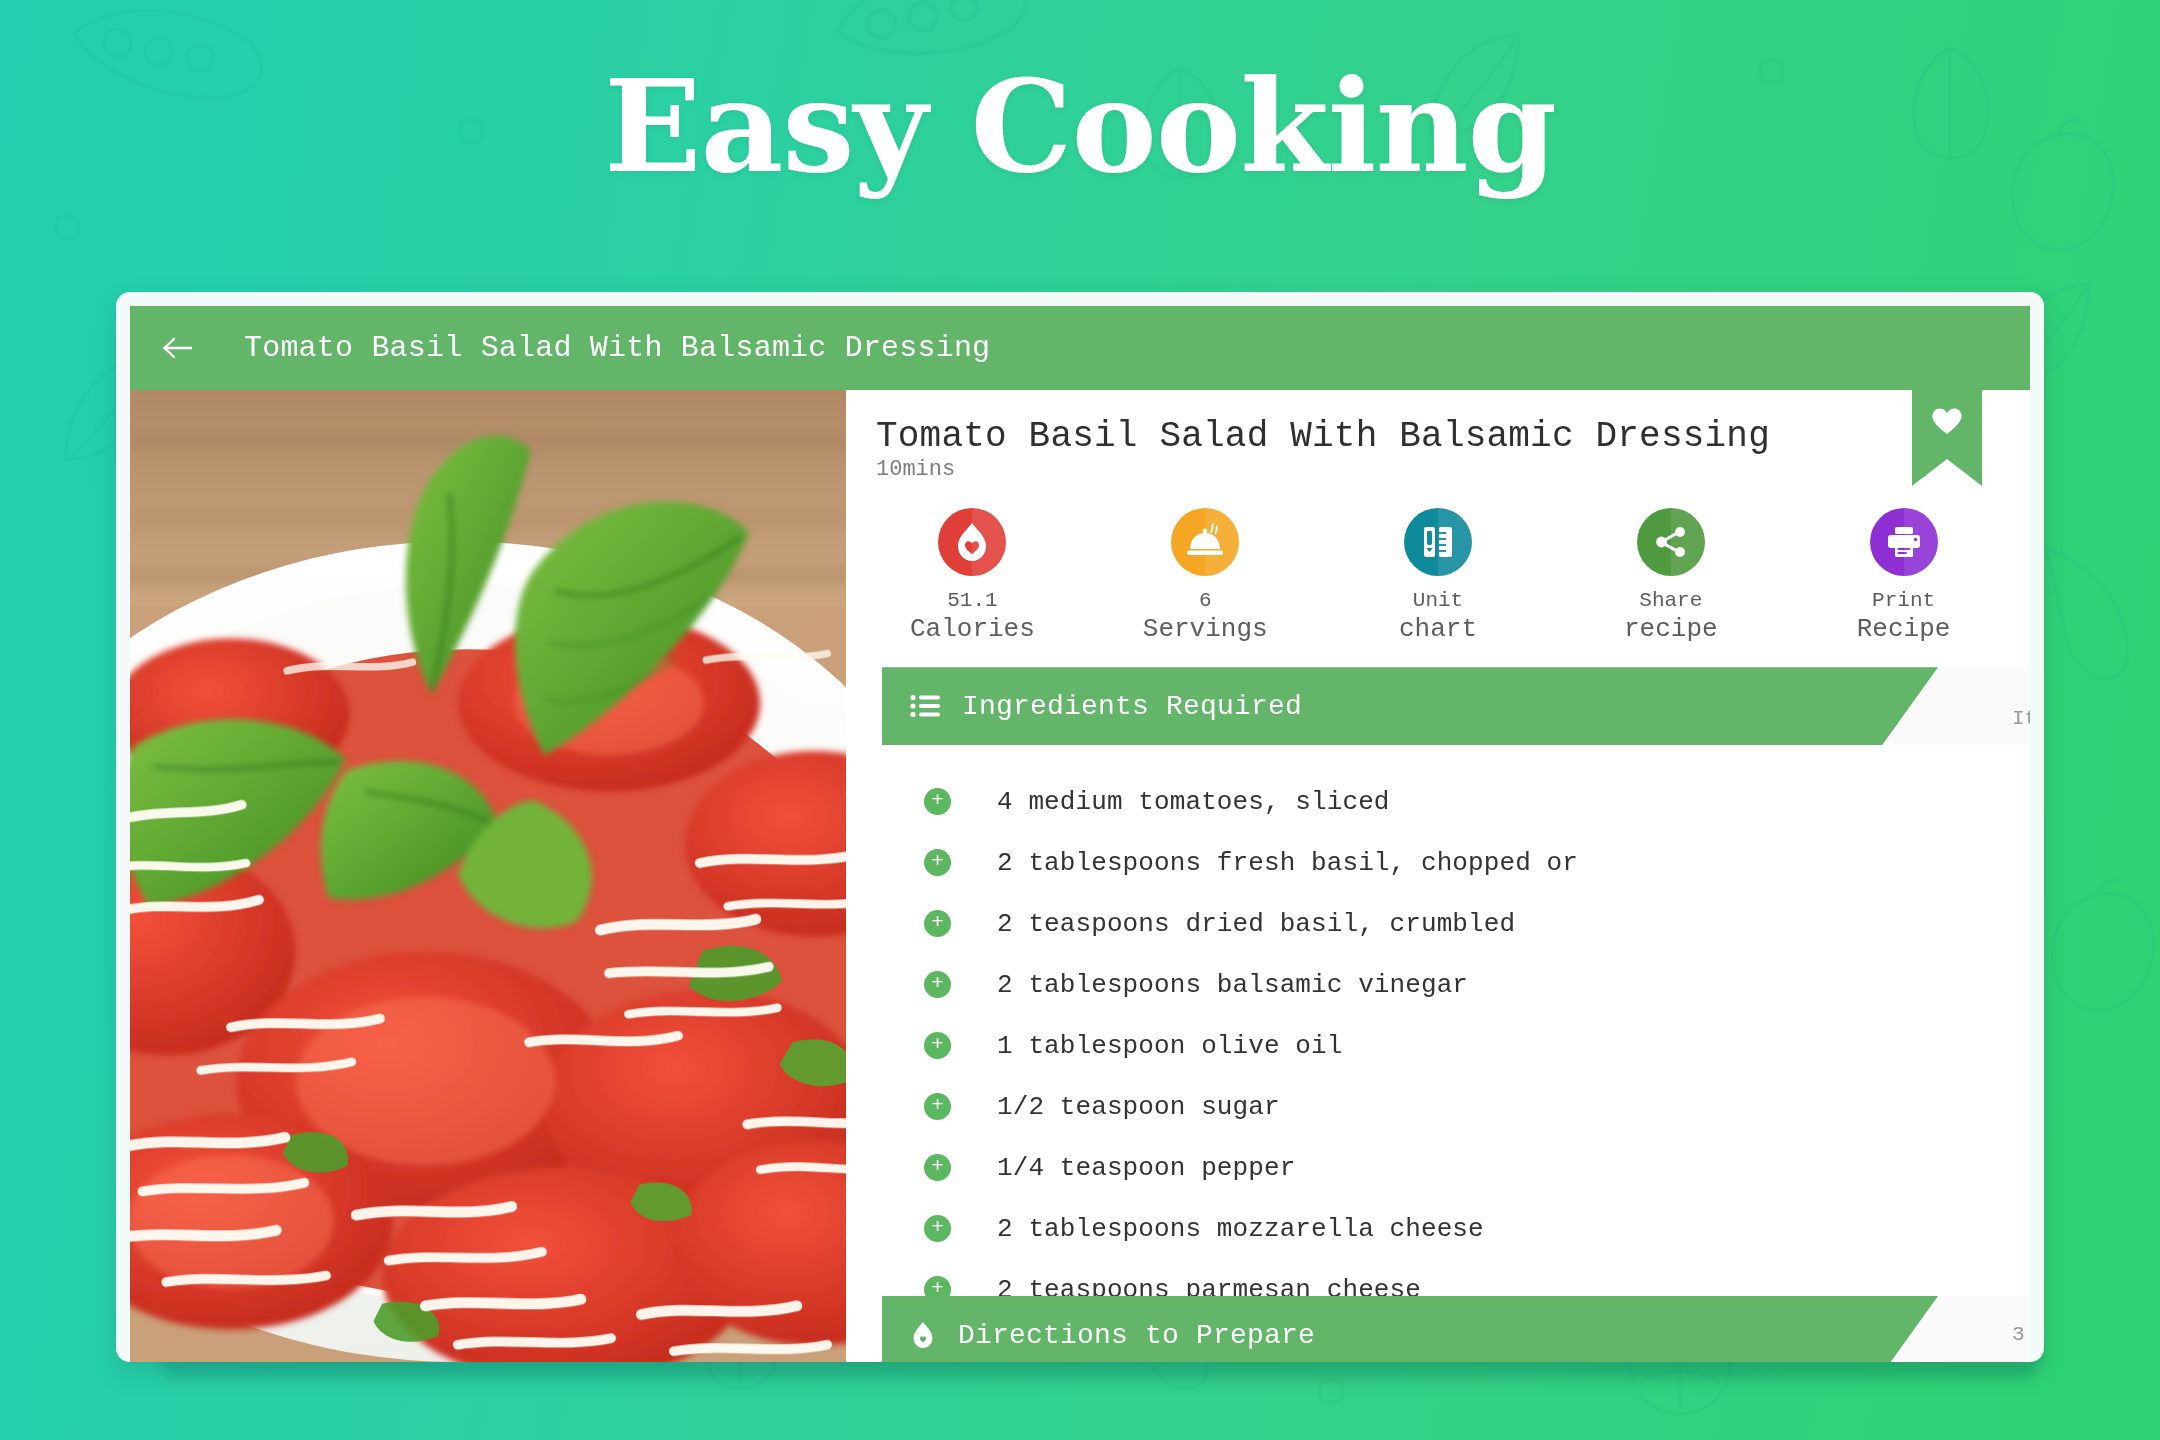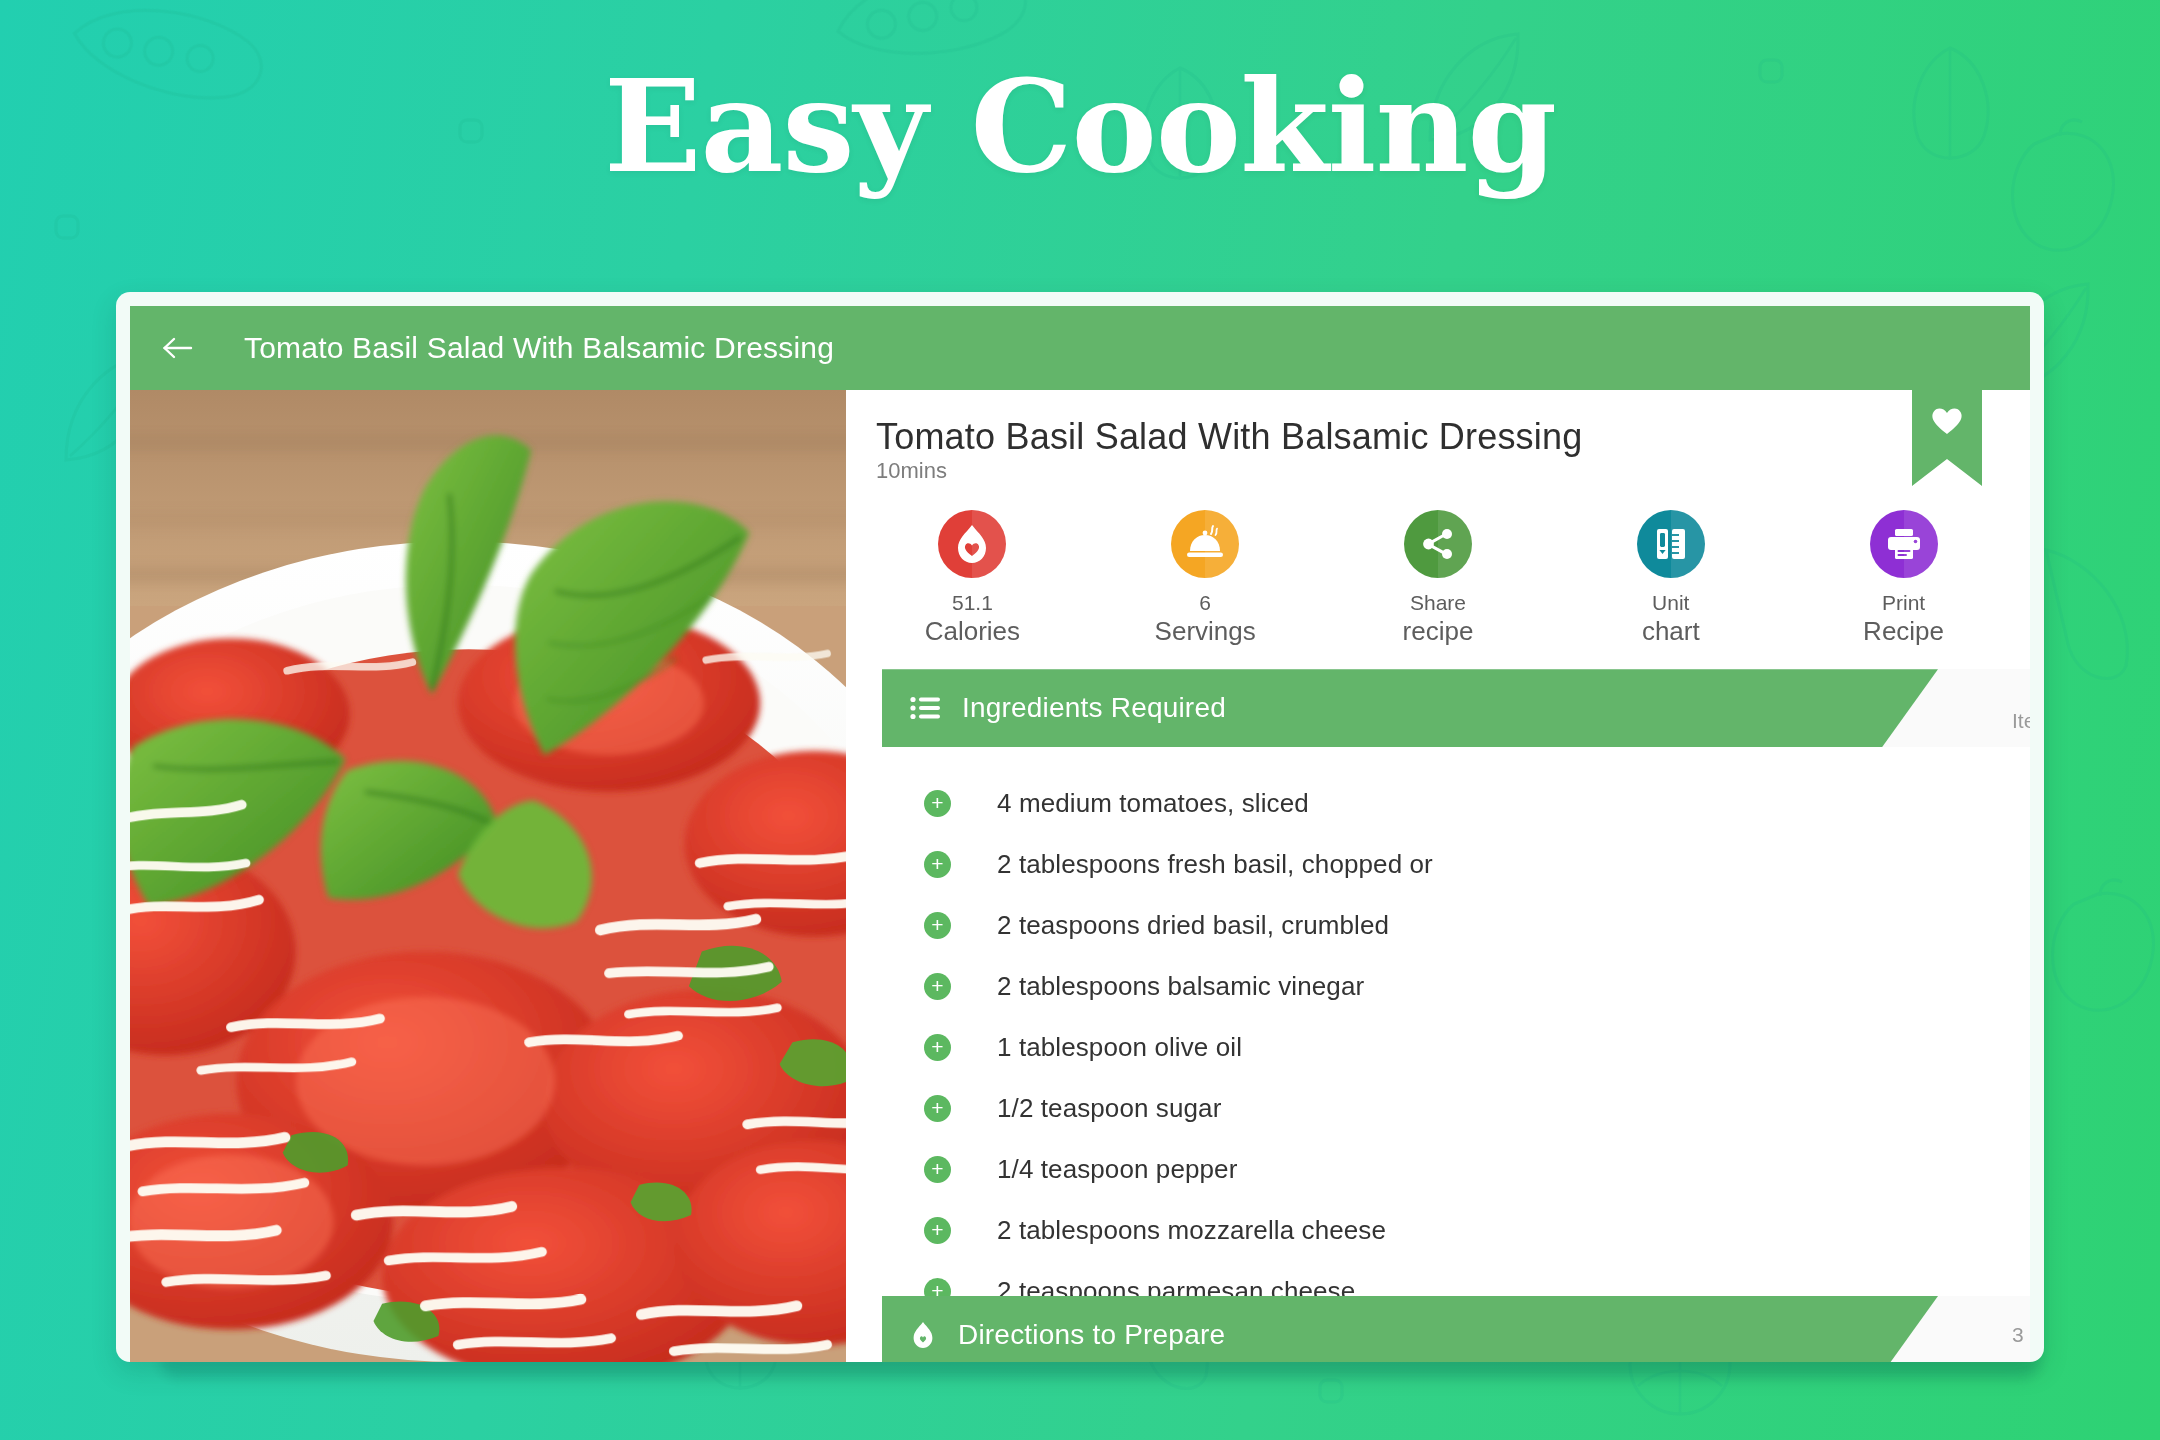--- a/index.html
+++ b/index.html
@@ -69,20 +69,21 @@
     overflow: hidden;
     box-shadow: 0 10px 26px rgba(0,60,52,.16);
   }
 
   #app-screen {
     position: relative;
     width: 100%;
     height: 100%;
     background: #f9a8d4;
     overflow: hidden;
+    font-family: Liberation Mono, monospace;
   }
 
   
   #app-bar {
     height: 84px;
     background: #63b56a;
     display: flex;
     align-items: center;
     padding-left: 26px;
     gap: 44px;
@@ -530,44 +531,44 @@
                 <circle cx="21" cy="9" r="2.4" fill="#ffffff"></circle>
                 <path d="M27 10 C 29.5 7, 27 5, 29 2" fill="none" stroke="#ffffff" stroke-width="2" stroke-linecap="round"></path>
                 <path d="M31.5 11 C 33.6 8.6, 31.6 7, 33 4.6" fill="none" stroke="#ffffff" stroke-width="1.8" stroke-linecap="round"></path>
               </svg>
             </div>
             <div class="stat-value">6</div>
             <div class="stat-label">Servings</div>
           </div>
 
           <div class="stat-item">
-            <div class="stat-icon" style="background:#4f9a3f">
-              <svg width="36" height="36" viewBox="0 0 36 36">
-                <circle cx="27" cy="8" r="5" fill="#ffffff"></circle>
-                <circle cx="8.5" cy="18" r="5.4" fill="#ffffff"></circle>
-                <circle cx="27" cy="28" r="5" fill="#ffffff"></circle>
-                <path d="M12.5 15.6 L23 9.8 M12.5 20.6 L23 26.4" stroke="#ffffff" stroke-width="3" stroke-linecap="round"></path>
-              </svg>
-            </div>
-            <div class="stat-value">Share</div>
-            <div class="stat-label">recipe</div>
-          </div>
-
-          <div class="stat-item">
             <div class="stat-icon" style="background:#0f8a9b">
               <svg width="38" height="40" viewBox="0 0 38 40">
                 <rect x="5" y="5" width="11" height="30" rx="2" fill="#ffffff"></rect>
                 <rect x="8" y="9" width="5" height="14" rx="1.4" fill="#0f8a9b"></rect>
                 <path d="M10.5 30 L 13.6 26 H 7.4 Z" fill="#0f8a9b"></path>
                 <rect x="20" y="5" width="13" height="30" rx="2" fill="#ffffff"></rect>
                 <path d="M20 11 H27 M20 17 H27 M20 23 H27 M20 29 H27" stroke="#0f8a9b" stroke-width="2"></path>
               </svg>
             </div>
             <div class="stat-value">Unit</div>
             <div class="stat-label">chart</div>
+          </div>
+
+          <div class="stat-item">
+            <div class="stat-icon" style="background:#4f9a3f">
+              <svg width="36" height="36" viewBox="0 0 36 36">
+                <circle cx="27" cy="8" r="5" fill="#ffffff"></circle>
+                <circle cx="8.5" cy="18" r="5.4" fill="#ffffff"></circle>
+                <circle cx="27" cy="28" r="5" fill="#ffffff"></circle>
+                <path d="M12.5 15.6 L23 9.8 M12.5 20.6 L23 26.4" stroke="#ffffff" stroke-width="3" stroke-linecap="round"></path>
+              </svg>
+            </div>
+            <div class="stat-value">Share</div>
+            <div class="stat-label">recipe</div>
           </div>
 
           <div class="stat-item">
             <div class="stat-icon" style="background:#8e2fd4">
               <svg width="40" height="36" viewBox="0 0 40 36">
                 <rect x="11" y="3" width="18" height="7" rx="1.6" fill="#ffffff"></rect>
                 <rect x="4" y="11" width="32" height="13" rx="3" fill="#ffffff"></rect>
                 <rect x="11" y="21" width="18" height="12" rx="1.6" fill="#ffffff"></rect>
                 <path d="M14.5 25 H25.5 M14.5 29 H22" stroke="#8e2fd4" stroke-width="2" stroke-linecap="round"></path>
                 <circle cx="31.5" cy="15.5" r="1.8" fill="#8e2fd4"></circle>

